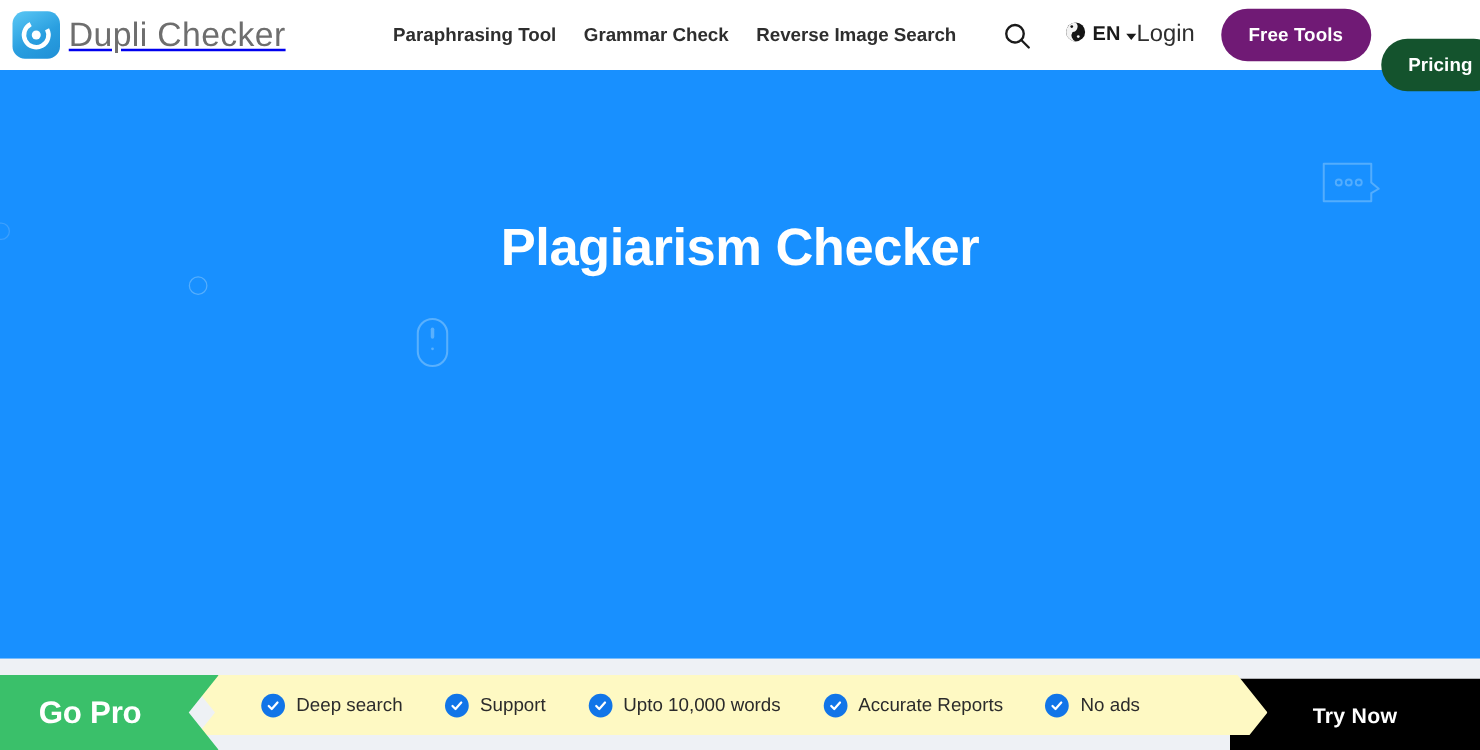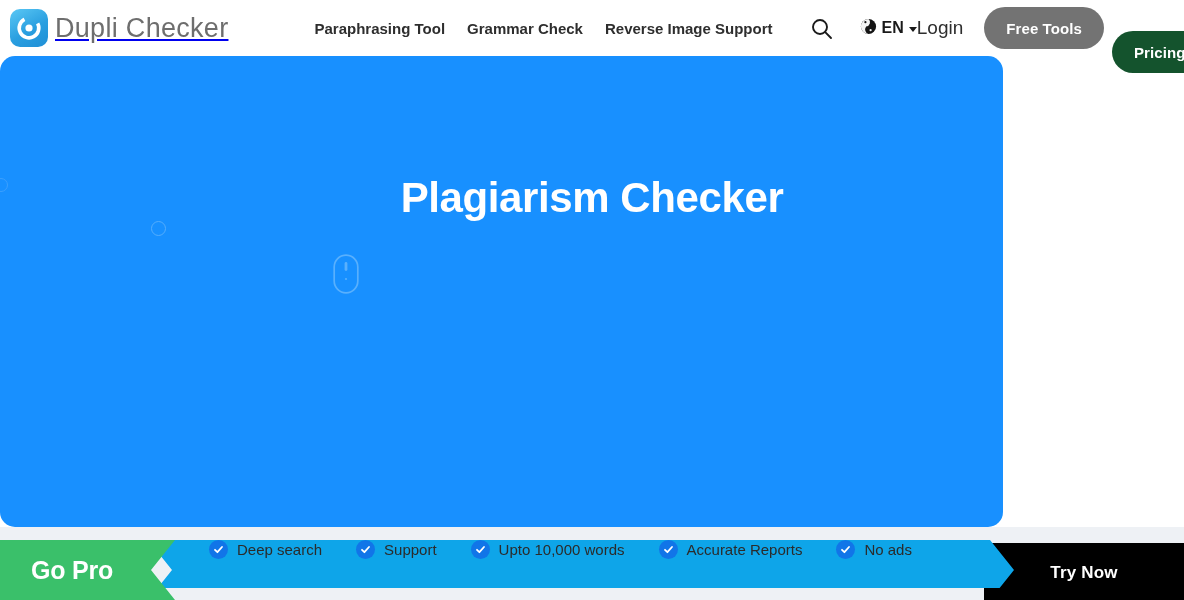--- a/index.html
+++ b/index.html
@@ -116,32 +116,31 @@
     height: 42px;
     padding: 0 22px;
     font-family: "Liberation Sans", sans-serif;
     font-size: 15px;
     font-weight: 700;
     color: #ffffff;
     cursor: pointer;
     white-space: nowrap;
     letter-spacing: 0.1px;
   }
-  .pill-blue { background: #737373; margin-right: 8px; }
+  .pill-blue { background: #701a75; margin-right: 8px; }
   .pill-green { background: #14532d; margin-top: 48px; }
 
   
   #hero {
     position: absolute;
     top: 56px; left: 0;
-    width: 1003px;
+    width: 1184px;
     height: 471px;
     background: #1890ff;
     overflow: hidden;
-    border-radius: 15px;
   }
 
   #hero-title {
     position: absolute;
     top: 118px;
     left: 0;
     width: 1184px;
     text-align: center;
     color: #ffffff;
     font-size: 42px;
@@ -205,25 +204,25 @@
     font-size: 17px;
     font-weight: 700;
     letter-spacing: 0.2px;
   }
 
   
   #cta-white {
     position: absolute;
     top: 0; left: 148px;
     width: 866px; height: 48px;
-    background: #0ea5e9;
+    background: #fef9c3;
     -webkit-clip-path: polygon(0 0, 842px 0, 866px 30px, 842px 60px, 0 60px, 24px 30px);
     clip-path: polygon(0 0, 842px 0, 866px 30px, 842px 60px, 0 60px, 24px 30px);
     display: flex;
-    align-items: flex-start;
+    align-items: center;
   }
   #features {
     display: flex;
     align-items: center;
     margin-left: 61px;
     gap: 0;
   }
   .feature {
     display: flex;
     align-items: center;
@@ -279,21 +278,21 @@
           <circle cx="13" cy="13" r="9.8" fill="none" stroke="#ffffff" stroke-width="3.6" stroke-dasharray="46 16" transform="rotate(-28 13 13)"></circle>
           <circle cx="13" cy="13" r="3.6" fill="#ffffff"></circle>
         </svg>
       </span>
       <span class="logo-text">Dupli Checker</span>
     </a>
 
     <nav id="nav">
       <a class="nav-link" href="#">Paraphrasing Tool</a>
       <a class="nav-link" href="#">Grammar Check</a>
-      <a class="nav-link" href="#">Reverse Image Support</a>
+      <a class="nav-link" href="#">Reverse Image Search</a>
 
       <span class="nav-icon-btn">
         <svg width="23" height="23" viewBox="0 0 23 23" aria-hidden="true">
           <circle cx="10" cy="10" r="7" fill="none" stroke="#1a1a1a" stroke-width="1.9"></circle>
           <line x1="15.2" y1="15.2" x2="21" y2="21" stroke="#1a1a1a" stroke-width="1.9" stroke-linecap="round"></line>
         </svg>
       </span>
 
       <span class="lang-wrap">
         <span>

